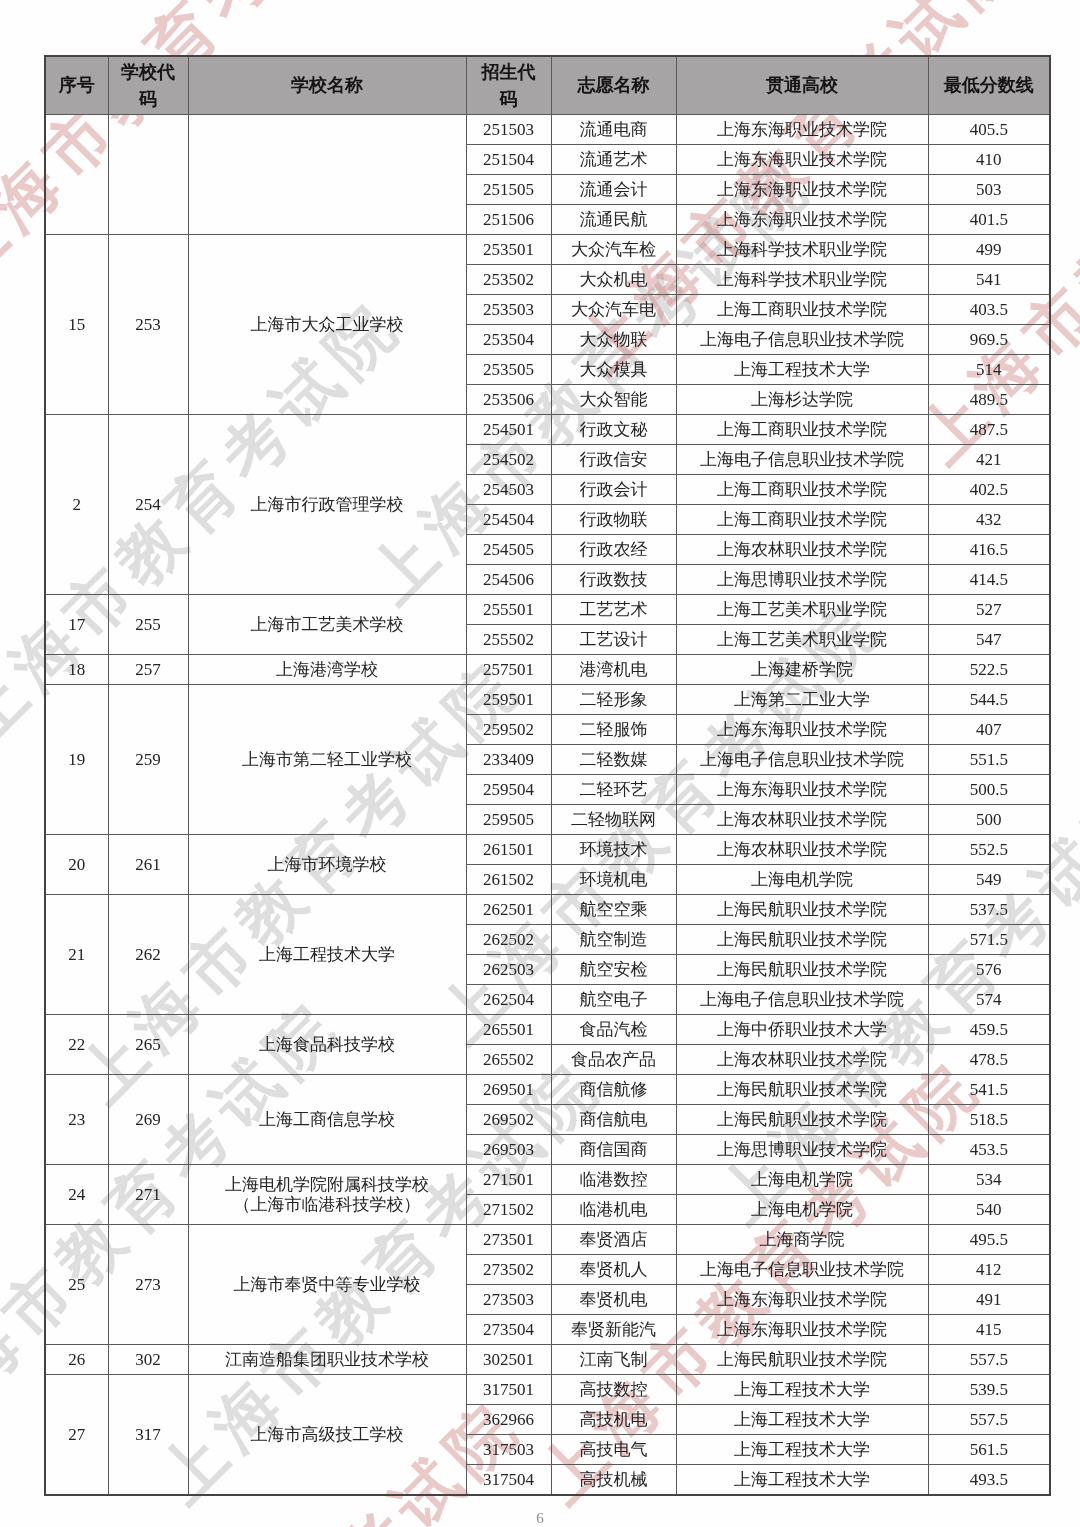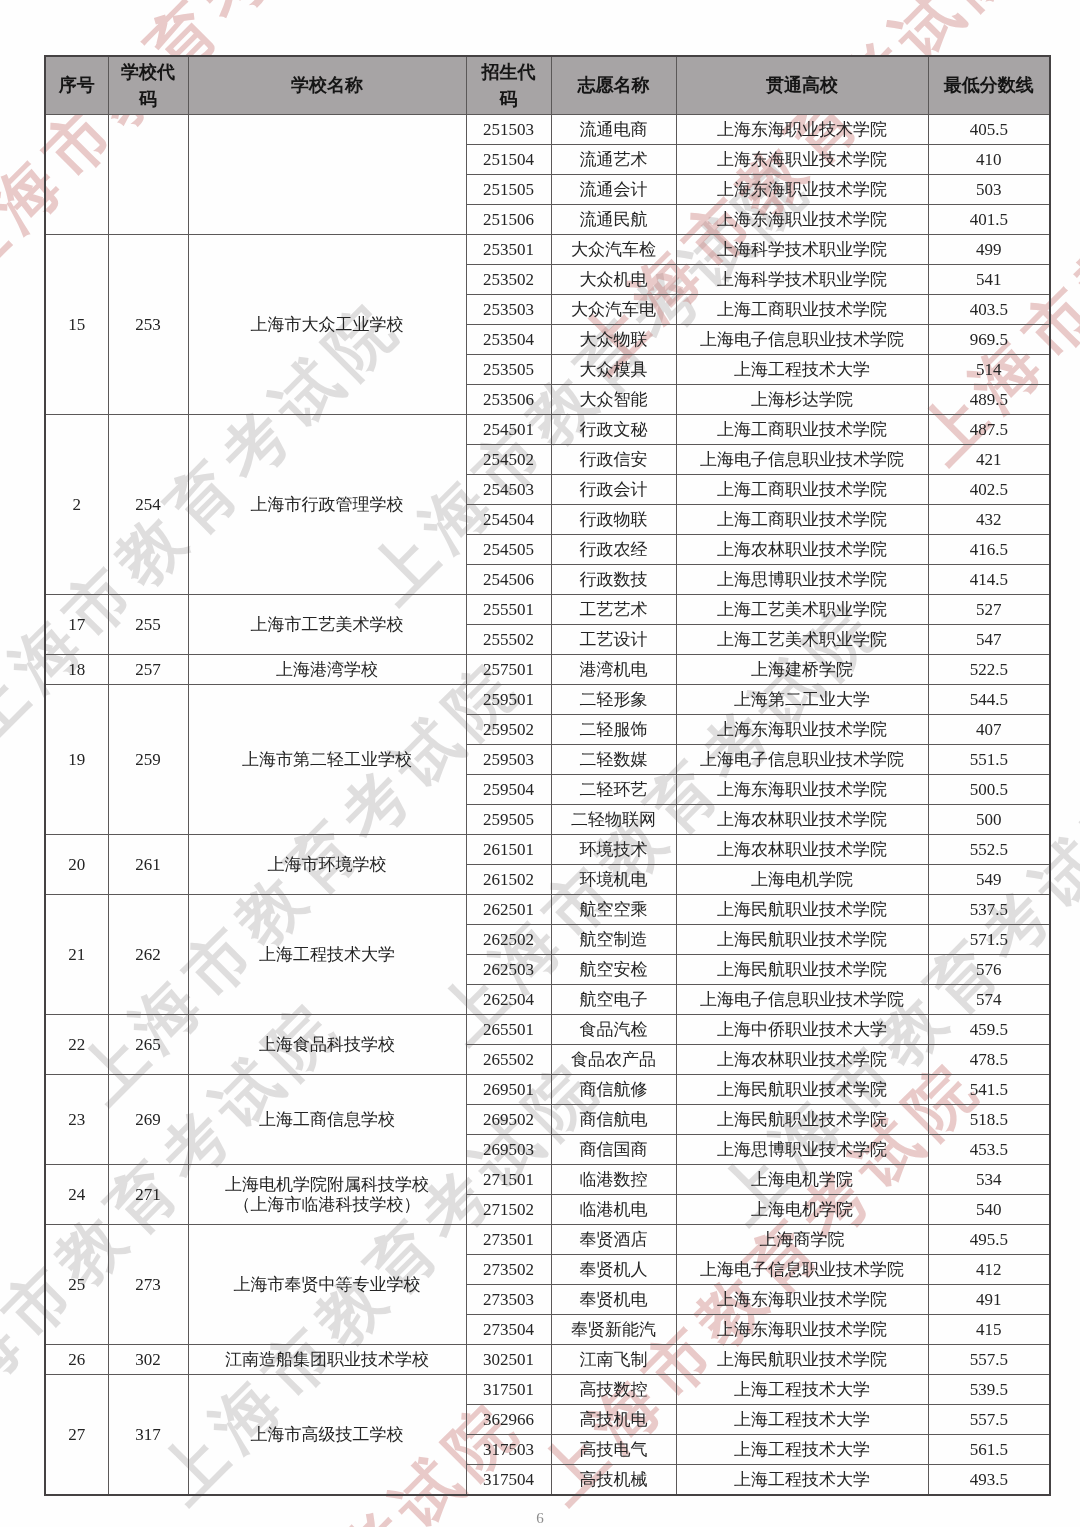--- a/index.html
+++ b/index.html
@@ -245,21 +245,21 @@
         <td>上海第二工业大学</td>
         <td>544.5</td>
       </tr>
       <tr>
         <td>259502</td>
         <td>二轻服饰</td>
         <td>上海东海职业技术学院</td>
         <td>407</td>
       </tr>
       <tr>
-        <td>259503</td>
+        <td>233409</td>
         <td>二轻数媒</td>
         <td>上海电子信息职业技术学院</td>
         <td>551.5</td>
       </tr>
       <tr>
         <td>259504</td>
         <td>二轻环艺</td>
         <td>上海东海职业技术学院</td>
         <td>500.5</td>
       </tr>

